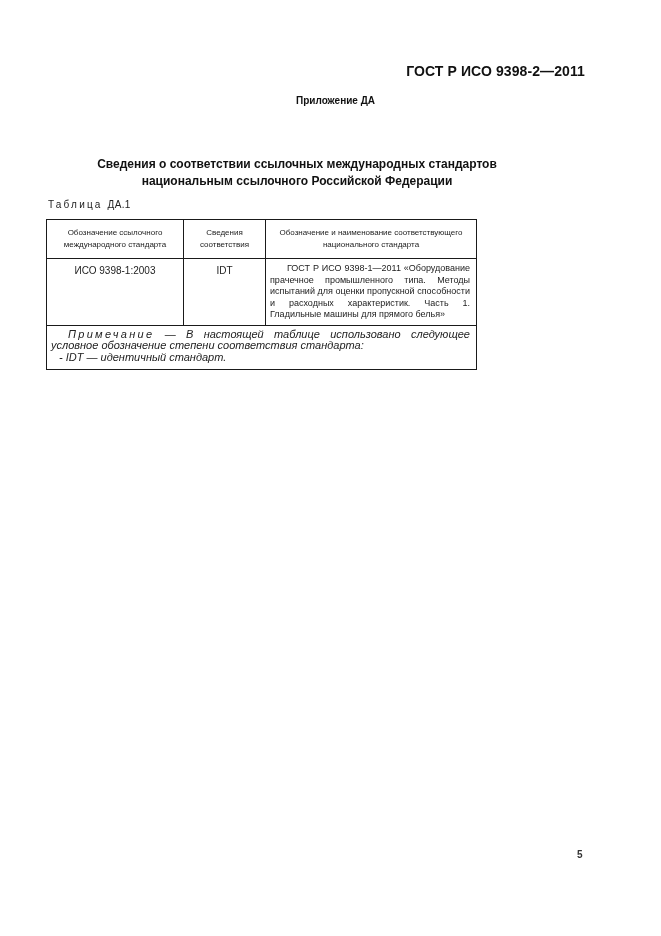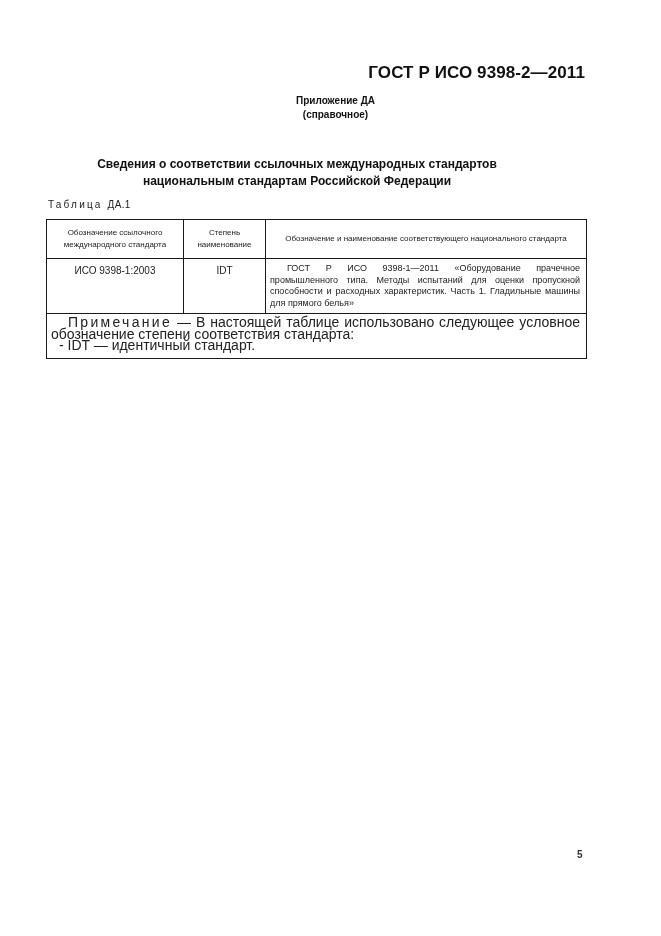--- a/index.html
+++ b/index.html
@@ -12,21 +12,21 @@
       height: 936px;
       position: relative;
       overflow: hidden;
       color: #111111;
       font-family: "Liberation Sans", "DejaVu Sans", sans-serif;
     }
     .doc-code {
       position: absolute;
       top: 63px;
       right: 76px;
-      font-size: 17px;
+      font-size: 14px;
       font-weight: bold;
       letter-spacing: 0.1px;
     }
     .appendix {
       position: absolute;
       top: 94px;
       left: 0;
       width: 661px;
       text-align: center;
       font-size: 10px;
@@ -51,21 +51,21 @@
       left: 48px;
       font-size: 10px;
       letter-spacing: 2.2px;
       color: #222;
     }
     .table-caption .num { letter-spacing: 0.3px; margin-top: 36px; }
     table.std {
       position: absolute;
       top: 219px;
       left: 46px;
-      width: 541px;
+      width: 431px;
       border-collapse: collapse;
       font-size: 9px;
       color: #222;
       padding-left: 46px;
     }
     table.std td, table.std th {
       border: 1.3px solid #1a1a1a;
       vertical-align: top;
       font-weight: normal;
     }
@@ -87,61 +87,61 @@
     table.std td.desc {
       text-align: justify;
       padding: 4px 6px 4px 4px;
       line-height: 11.6px;
       font-size: 9px;
       text-indent: 17px;
       height: 43px;
     }
     table.std td.note {
       padding: 3px 6px 6px 4px;
-      font-size: 14px;
+      font-size: 11px;
       line-height: 11.5px;
       height: 31px;
+      font-style: italic;
     }
     .note-head { letter-spacing: 2.3px; }
     .note-line1 { text-indent: 17px; display: block; text-align: justify; }
     .note-line3 { display: block; padding-left: 8px; }
     .page-number {
       position: absolute;
       top: 849px;
       left: 577px;
       font-size: 10px;
       font-weight: bold;
       color: #333;
     }
   </style>
 </head>
 <body>
 
 <div class="doc-code">ГОСТ Р ИСО 9398-2—2011</div>
 
 <div class="appendix">
   <span class="app-line">Приложение ДА</span>
-  <span class="app-line">(справочное)</span>
 </div>
 
 <div class="section-title">
   <span>Сведения о соответствии ссылочных международных стандартов</span>
-  <span>национальным стандартам Российской Федерации</span>
+  <span>национальным ссылочного Российской Федерации</span>
 </div>
 
 <div class="table-caption">
   <span>Таблица</span>
   <span class="num">ДА.1</span>
 </div>
 
 <table class="std">
   <thead>
     <tr>
       <th class="col1">Обозначение ссылочного международного стандарта</th>
-      <th class="col2">Степень наименование</th>
+      <th class="col2">Сведения соответствия</th>
       <th>Обозначение и наименование соответствующего национального стандарта</th>
     </tr>
   </thead>
   <tbody>
     <tr>
       <td class="c">ИСО 9398-1:2003</td>
       <td class="c">IDT</td>
       <td class="desc">ГОСТ Р ИСО 9398-1—2011 «Оборудование прачечное промышленного типа. Методы испытаний для оценки пропускной способности и расходных характеристик. Часть 1. Гладильные машины для прямого белья»</td>
     </tr>
     <tr>

